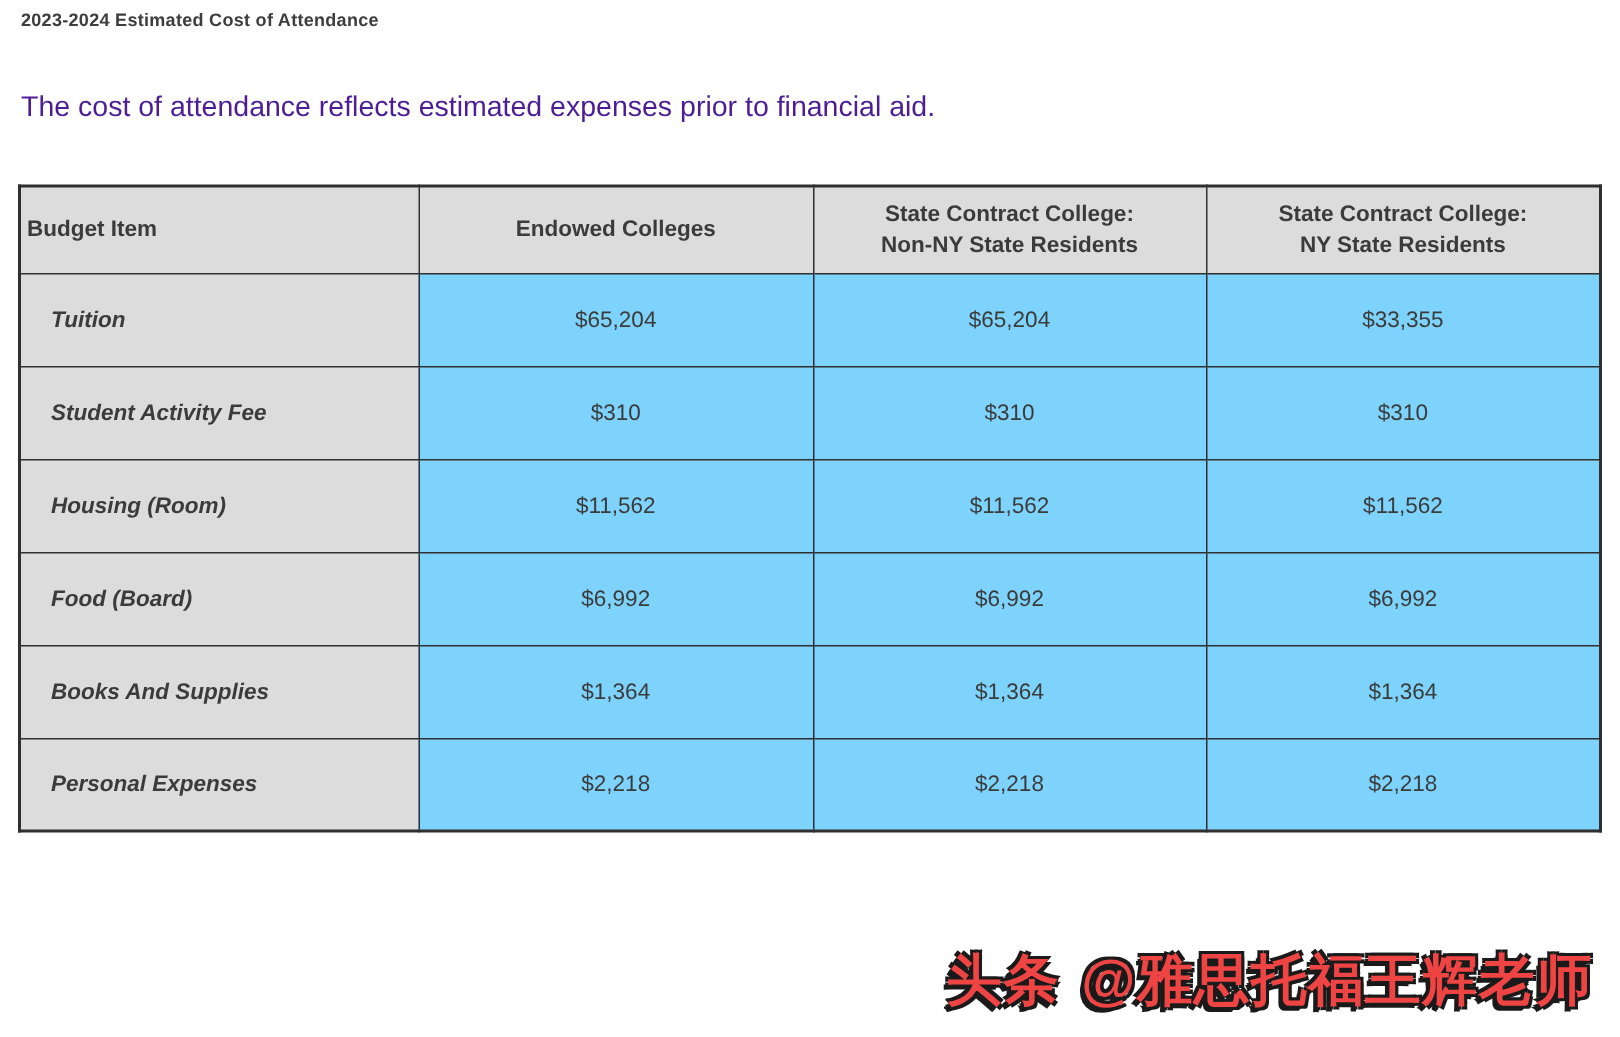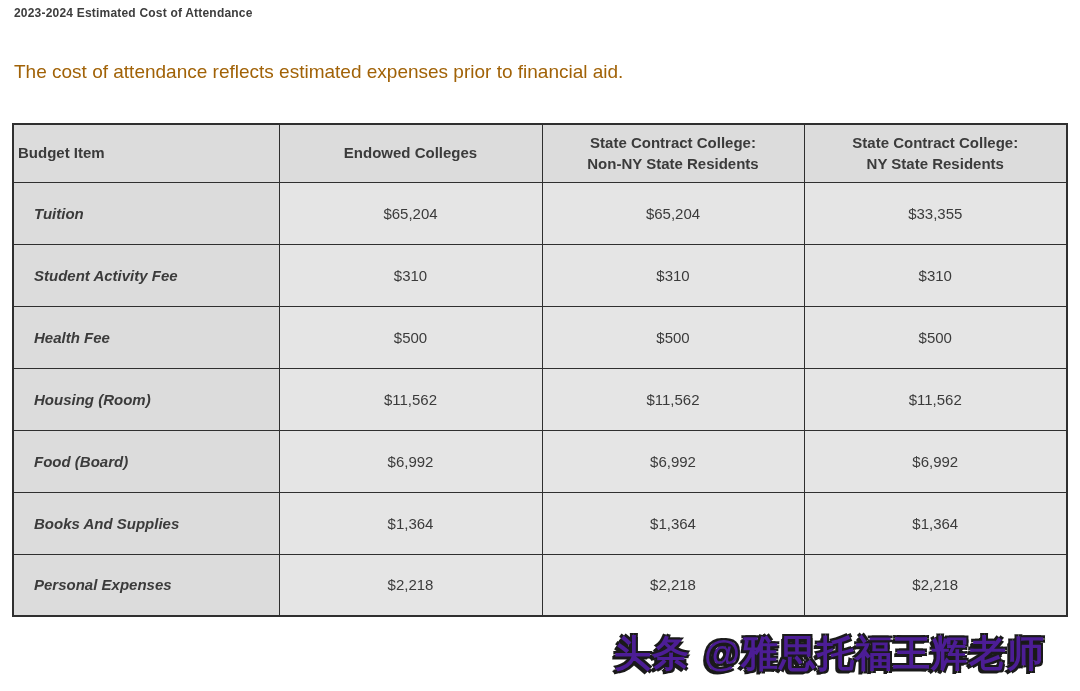--- a/index.html
+++ b/index.html
@@ -10,21 +10,21 @@
     font-family: "Liberation Sans", "DejaVu Sans", sans-serif;
     overflow: hidden;
   }
   .page-title {
     position: absolute; left: 14px; top: 6px;
     font-size: 12px; font-weight: bold; color: #3d3d3d;
     letter-spacing: 0.2px;
   }
   .page-subtitle {
     position: absolute; left: 14px; top: 61px;
-    font-size: 19px; font-weight: 400; color: #a16207;
+    font-size: 19px; font-weight: 400; color: #4c1d95;
   }
   table.cost-table {
     position: absolute; left: 12px; top: 123px;
     width: 1054px;
     border-collapse: collapse;
     table-layout: fixed;
     border: 2px solid #2f2f2f;
   }
   .cost-table col.c1 { width: 266px; }
   .cost-table col.c2 { width: 263px; }
@@ -47,32 +47,32 @@
   .cost-table thead th.item-head { text-align: left; padding-left: 4px; }
   .cost-table tbody tr { height: 62px; }
   .cost-table tbody th.item-cell {
     background: #dcdcdc;
     text-align: left;
     font-weight: bold;
     padding-left: 20px;
     font-style: italic;
   }
   .cost-table tbody td.value-cell {
-    background: #e5e5e5;
+    background: #7dd3fc;
     text-align: center;
     font-weight: 400;
   }
   .cost-table tbody tr.total-row td.value-cell { font-weight: bold; }
   .watermark {
     position: absolute;
     top: 629px;
-    right: 35px;
+    right: 18px;
     font-size: 37px;
     font-weight: bold;
-    color: #4c1d95;
+    color: #ef4444;
     letter-spacing: 1px;
     white-space: nowrap;
     z-index: 5;
     text-shadow:
       -2px -2px 0 #1a1a1a, 2px -2px 0 #1a1a1a,
       -2px 2px 0 #1a1a1a, 2px 2px 0 #1a1a1a,
       -3px 3px 0 #1a1a1a;
   }
   .watermark .brand { margin-right: 14px; }
 </style>
@@ -110,26 +110,20 @@
       <td class="value-cell">$65,204</td>
       <td class="value-cell">$33,355</td>
     </tr>
     <tr>
       <th class="item-cell">Student Activity Fee</th>
       <td class="value-cell">$310</td>
       <td class="value-cell">$310</td>
       <td class="value-cell">$310</td>
     </tr>
     <tr>
-      <th class="item-cell">Health Fee</th>
-      <td class="value-cell">$500</td>
-      <td class="value-cell">$500</td>
-      <td class="value-cell">$500</td>
-    </tr>
-    <tr>
       <th class="item-cell">Housing (Room)</th>
       <td class="value-cell">$11,562</td>
       <td class="value-cell">$11,562</td>
       <td class="value-cell">$11,562</td>
     </tr>
     <tr>
       <th class="item-cell">Food (Board)</th>
       <td class="value-cell">$6,992</td>
       <td class="value-cell">$6,992</td>
       <td class="value-cell">$6,992</td>

